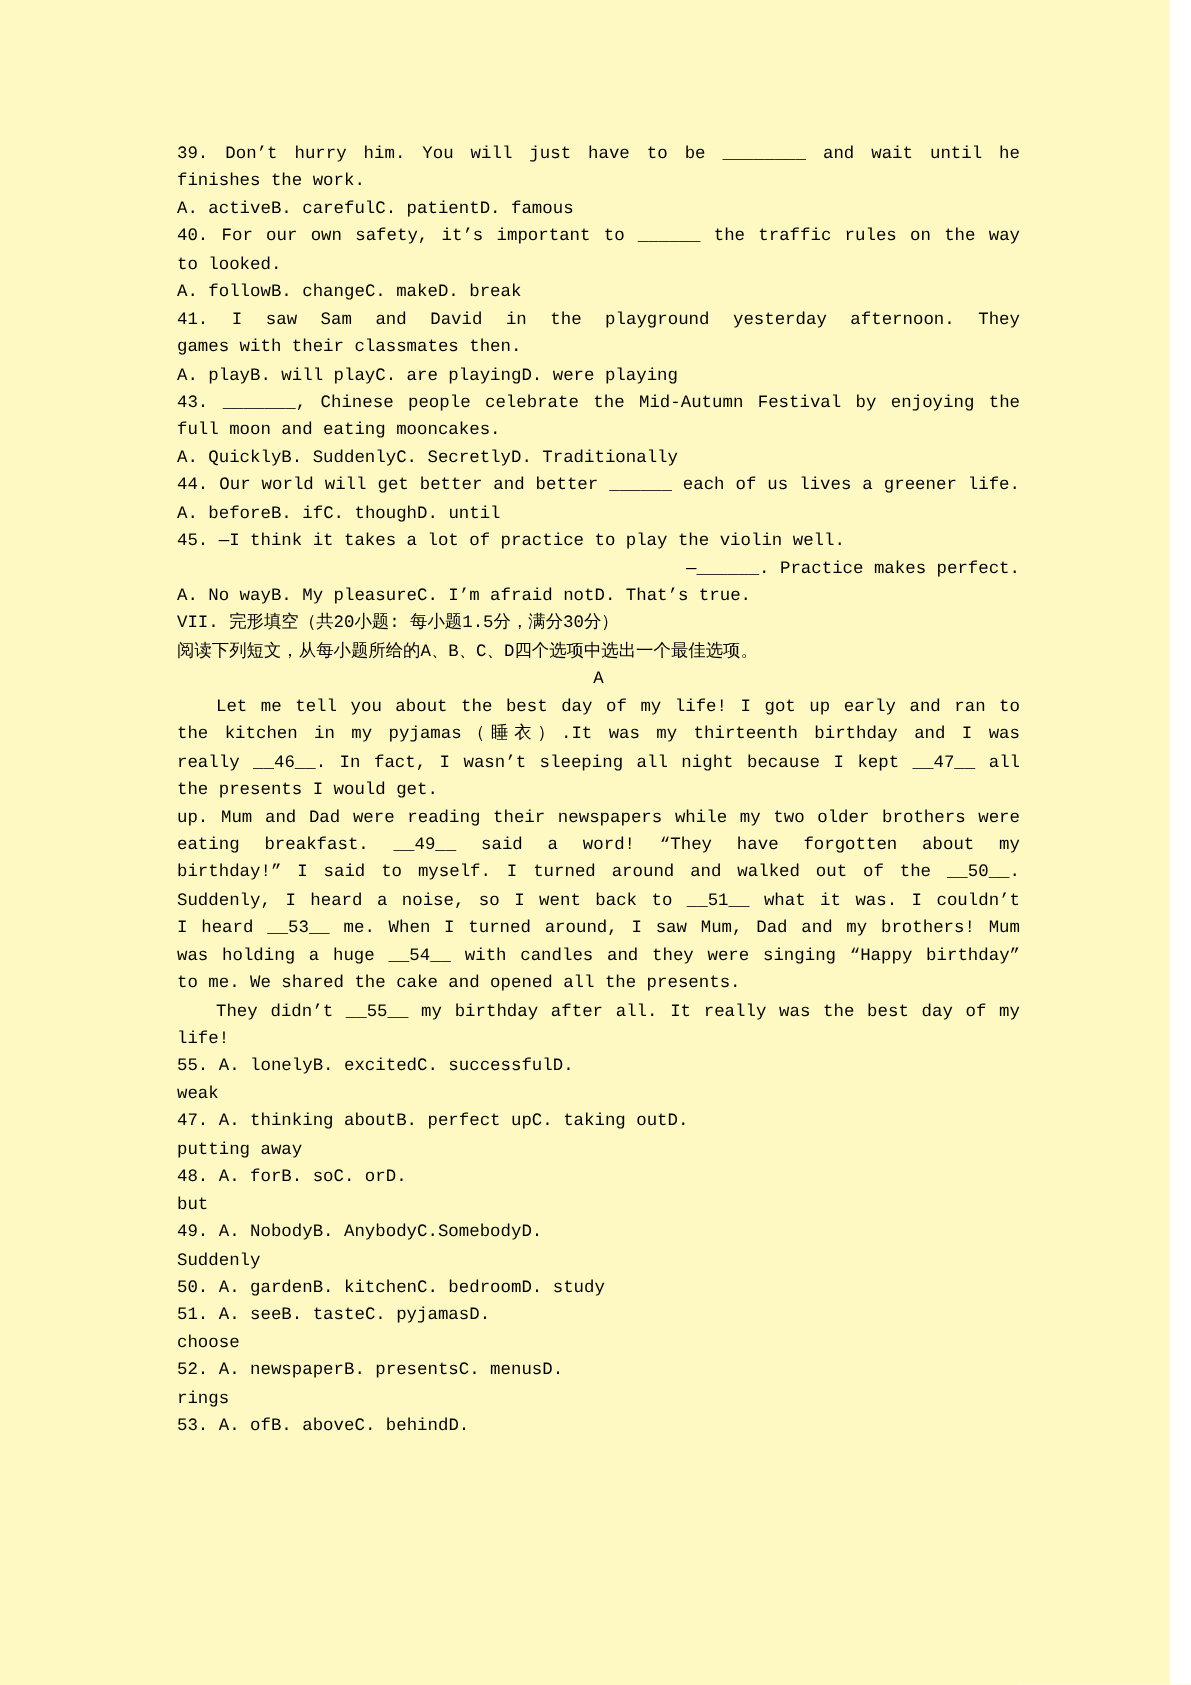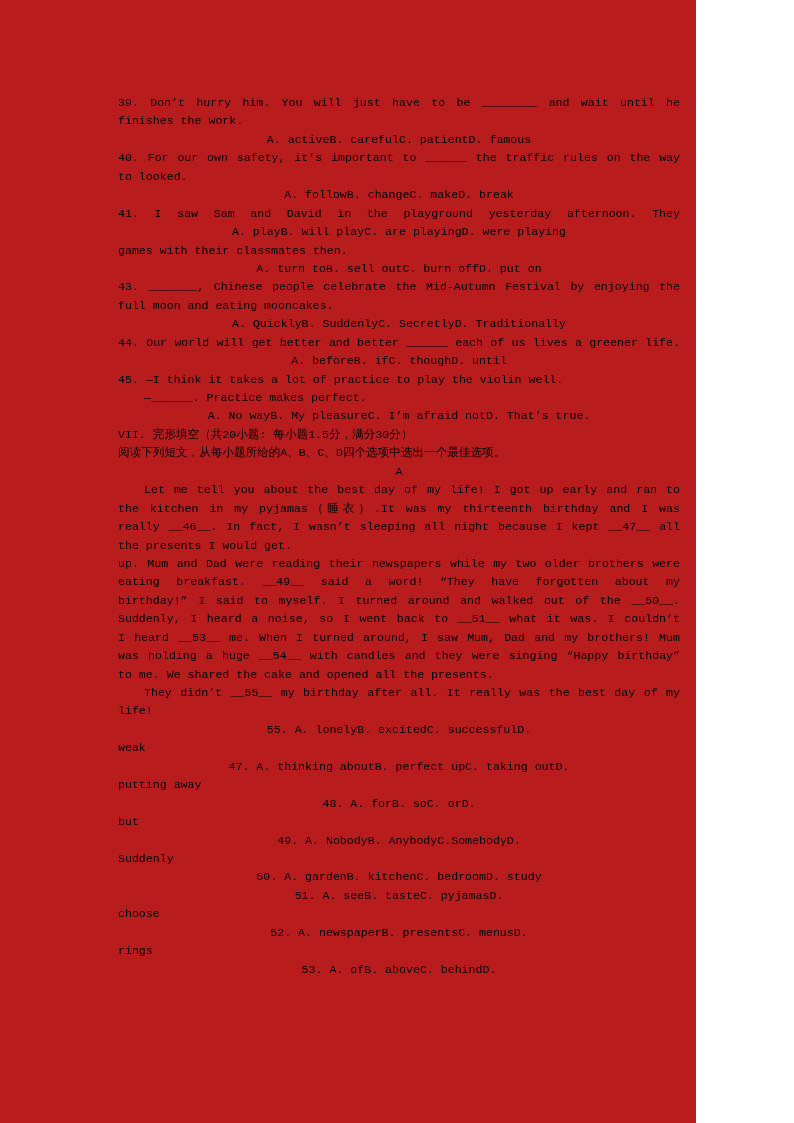--- a/index.html
+++ b/index.html
@@ -3,46 +3,46 @@
 <meta charset="utf-8">
 <style>
   html,body{margin:0;padding:0;}
   body{
     width:794px;height:1123px;
     background:#ffffff;
     overflow:hidden;
   }
   .page{
     position:relative;
-    width:696px;height:1123px;
-    background:#b91c1c;
+    width:780px;height:1123px;
+    background:#fef9c3;
   }
   .doc{
     position:absolute;
     left:118px;top:94px;width:562px;
     color:#000000;
     font-family:"Liberation Mono","DejaVu Sans Mono",monospace;
     font-size:11.6px;
     line-height:18.45px;
     font-weight:400;
   }
   .ln{
     height:18.45px;
     overflow:hidden;
     white-space:normal;
   }
   .j{
     text-align:justify;
     text-align-last:justify;
   }
-  .ind{ text-indent:26px; }
+  .ind{ text-indent:26px;text-align:right; }
   .ctr{ text-align:center; text-align-last:center; }
   .opts{
     display:flex;
-    justify-content:center;
+    justify-content:flex-start;
   }
   .opt{ white-space:pre; }
 </style>
 </head>
 <body>
 
 <div class="page">
   <div class="doc">
       <div class="ln j">39. Don’t hurry him. You will just have to be ________ and wait until he</div>
       <div class="ln">finishes the work.</div>
@@ -54,32 +54,26 @@
       </div>
       <div class="ln j">40. For our own safety, it’s important to ______ the traffic rules on the way</div>
       <div class="ln">to looked.</div>
       <div class="ln opts">
         <span class="opt">A. follow</span>
         <span class="opt">B. change</span>
         <span class="opt">C. make</span>
         <span class="opt">D. break</span>
       </div>
       <div class="ln j">41. I saw Sam and David in the playground yesterday afternoon. They</div>
+      <div class="ln">games with their classmates then.</div>
       <div class="ln opts">
         <span class="opt">A. play</span>
         <span class="opt">B. will play</span>
         <span class="opt">C. are playing</span>
         <span class="opt">D. were playing</span>
-      </div>
-      <div class="ln">games with their classmates then.</div>
-      <div class="ln opts">
-        <span class="opt">A. turn to</span>
-        <span class="opt">B. sell out</span>
-        <span class="opt">C. burn off</span>
-        <span class="opt">D. put on</span>
       </div>
       <div class="ln j">43. _______, Chinese people celebrate the Mid-Autumn Festival by enjoying the</div>
       <div class="ln">full moon and eating mooncakes.</div>
       <div class="ln opts">
         <span class="opt">A. Quickly</span>
         <span class="opt">B. Suddenly</span>
         <span class="opt">C. Secretly</span>
         <span class="opt">D. Traditionally</span>
       </div>
       <div class="ln j">44. Our world will get better and better ______ each of us lives a greener life.</div>

